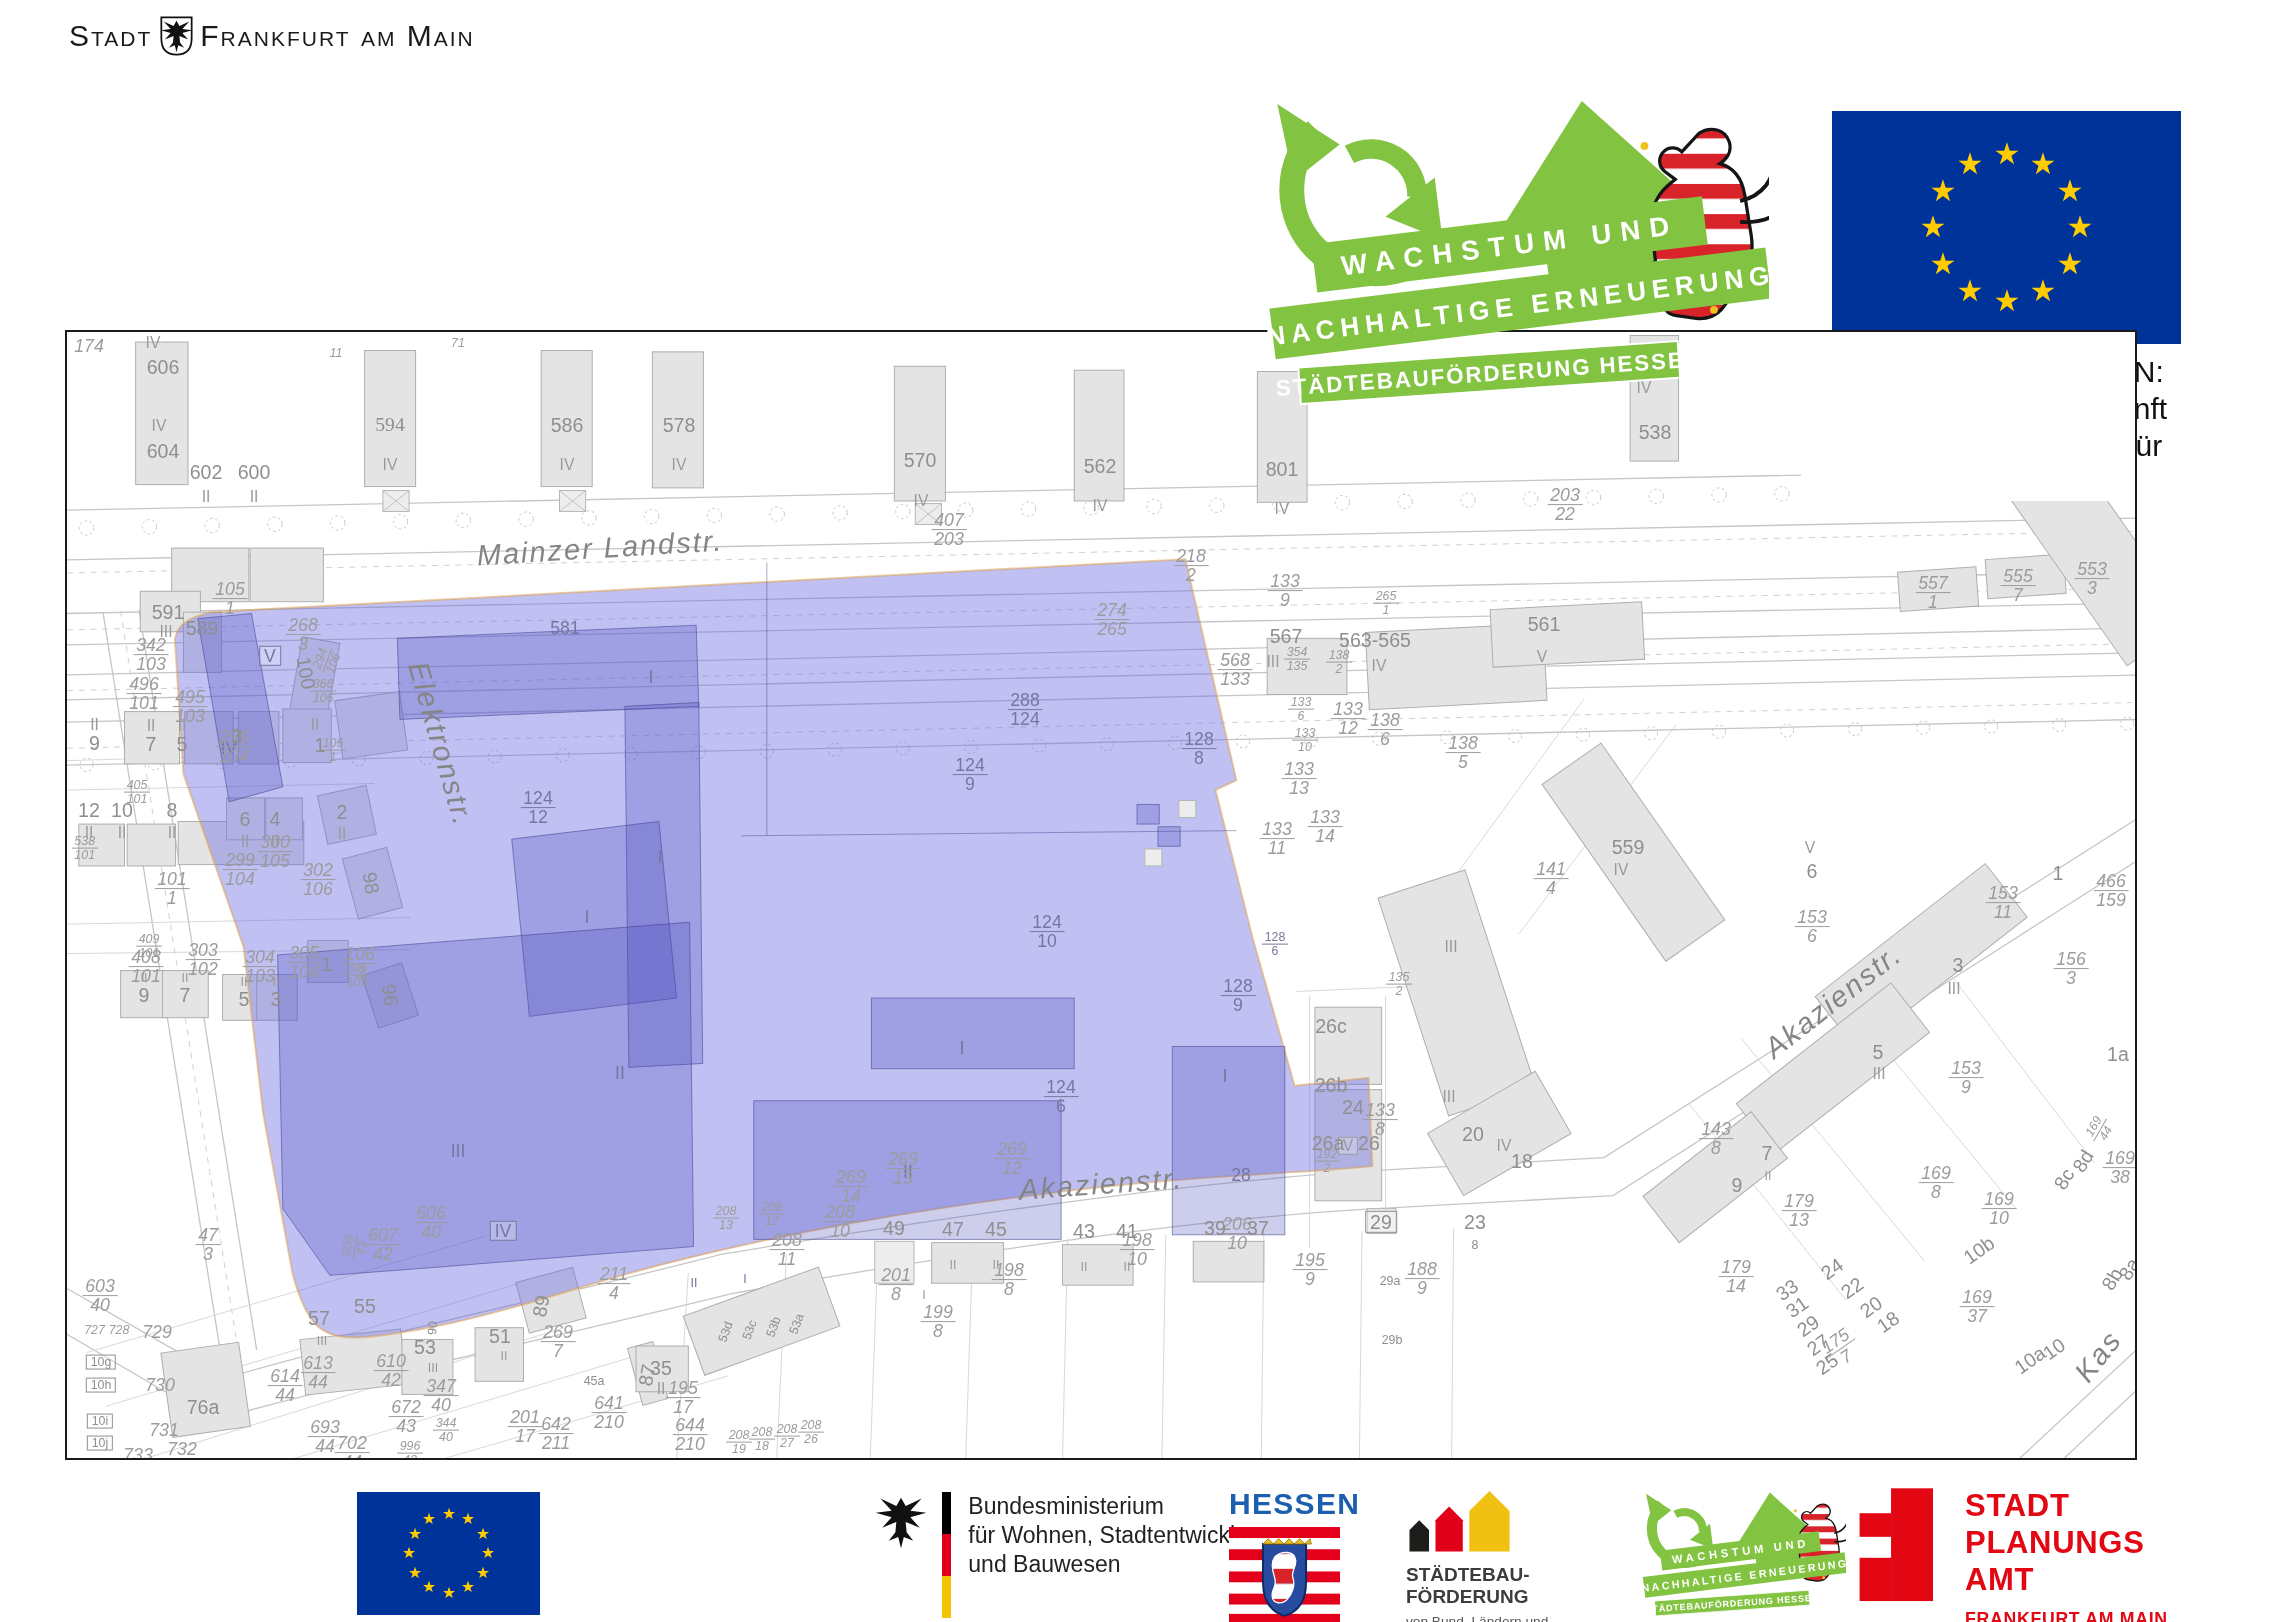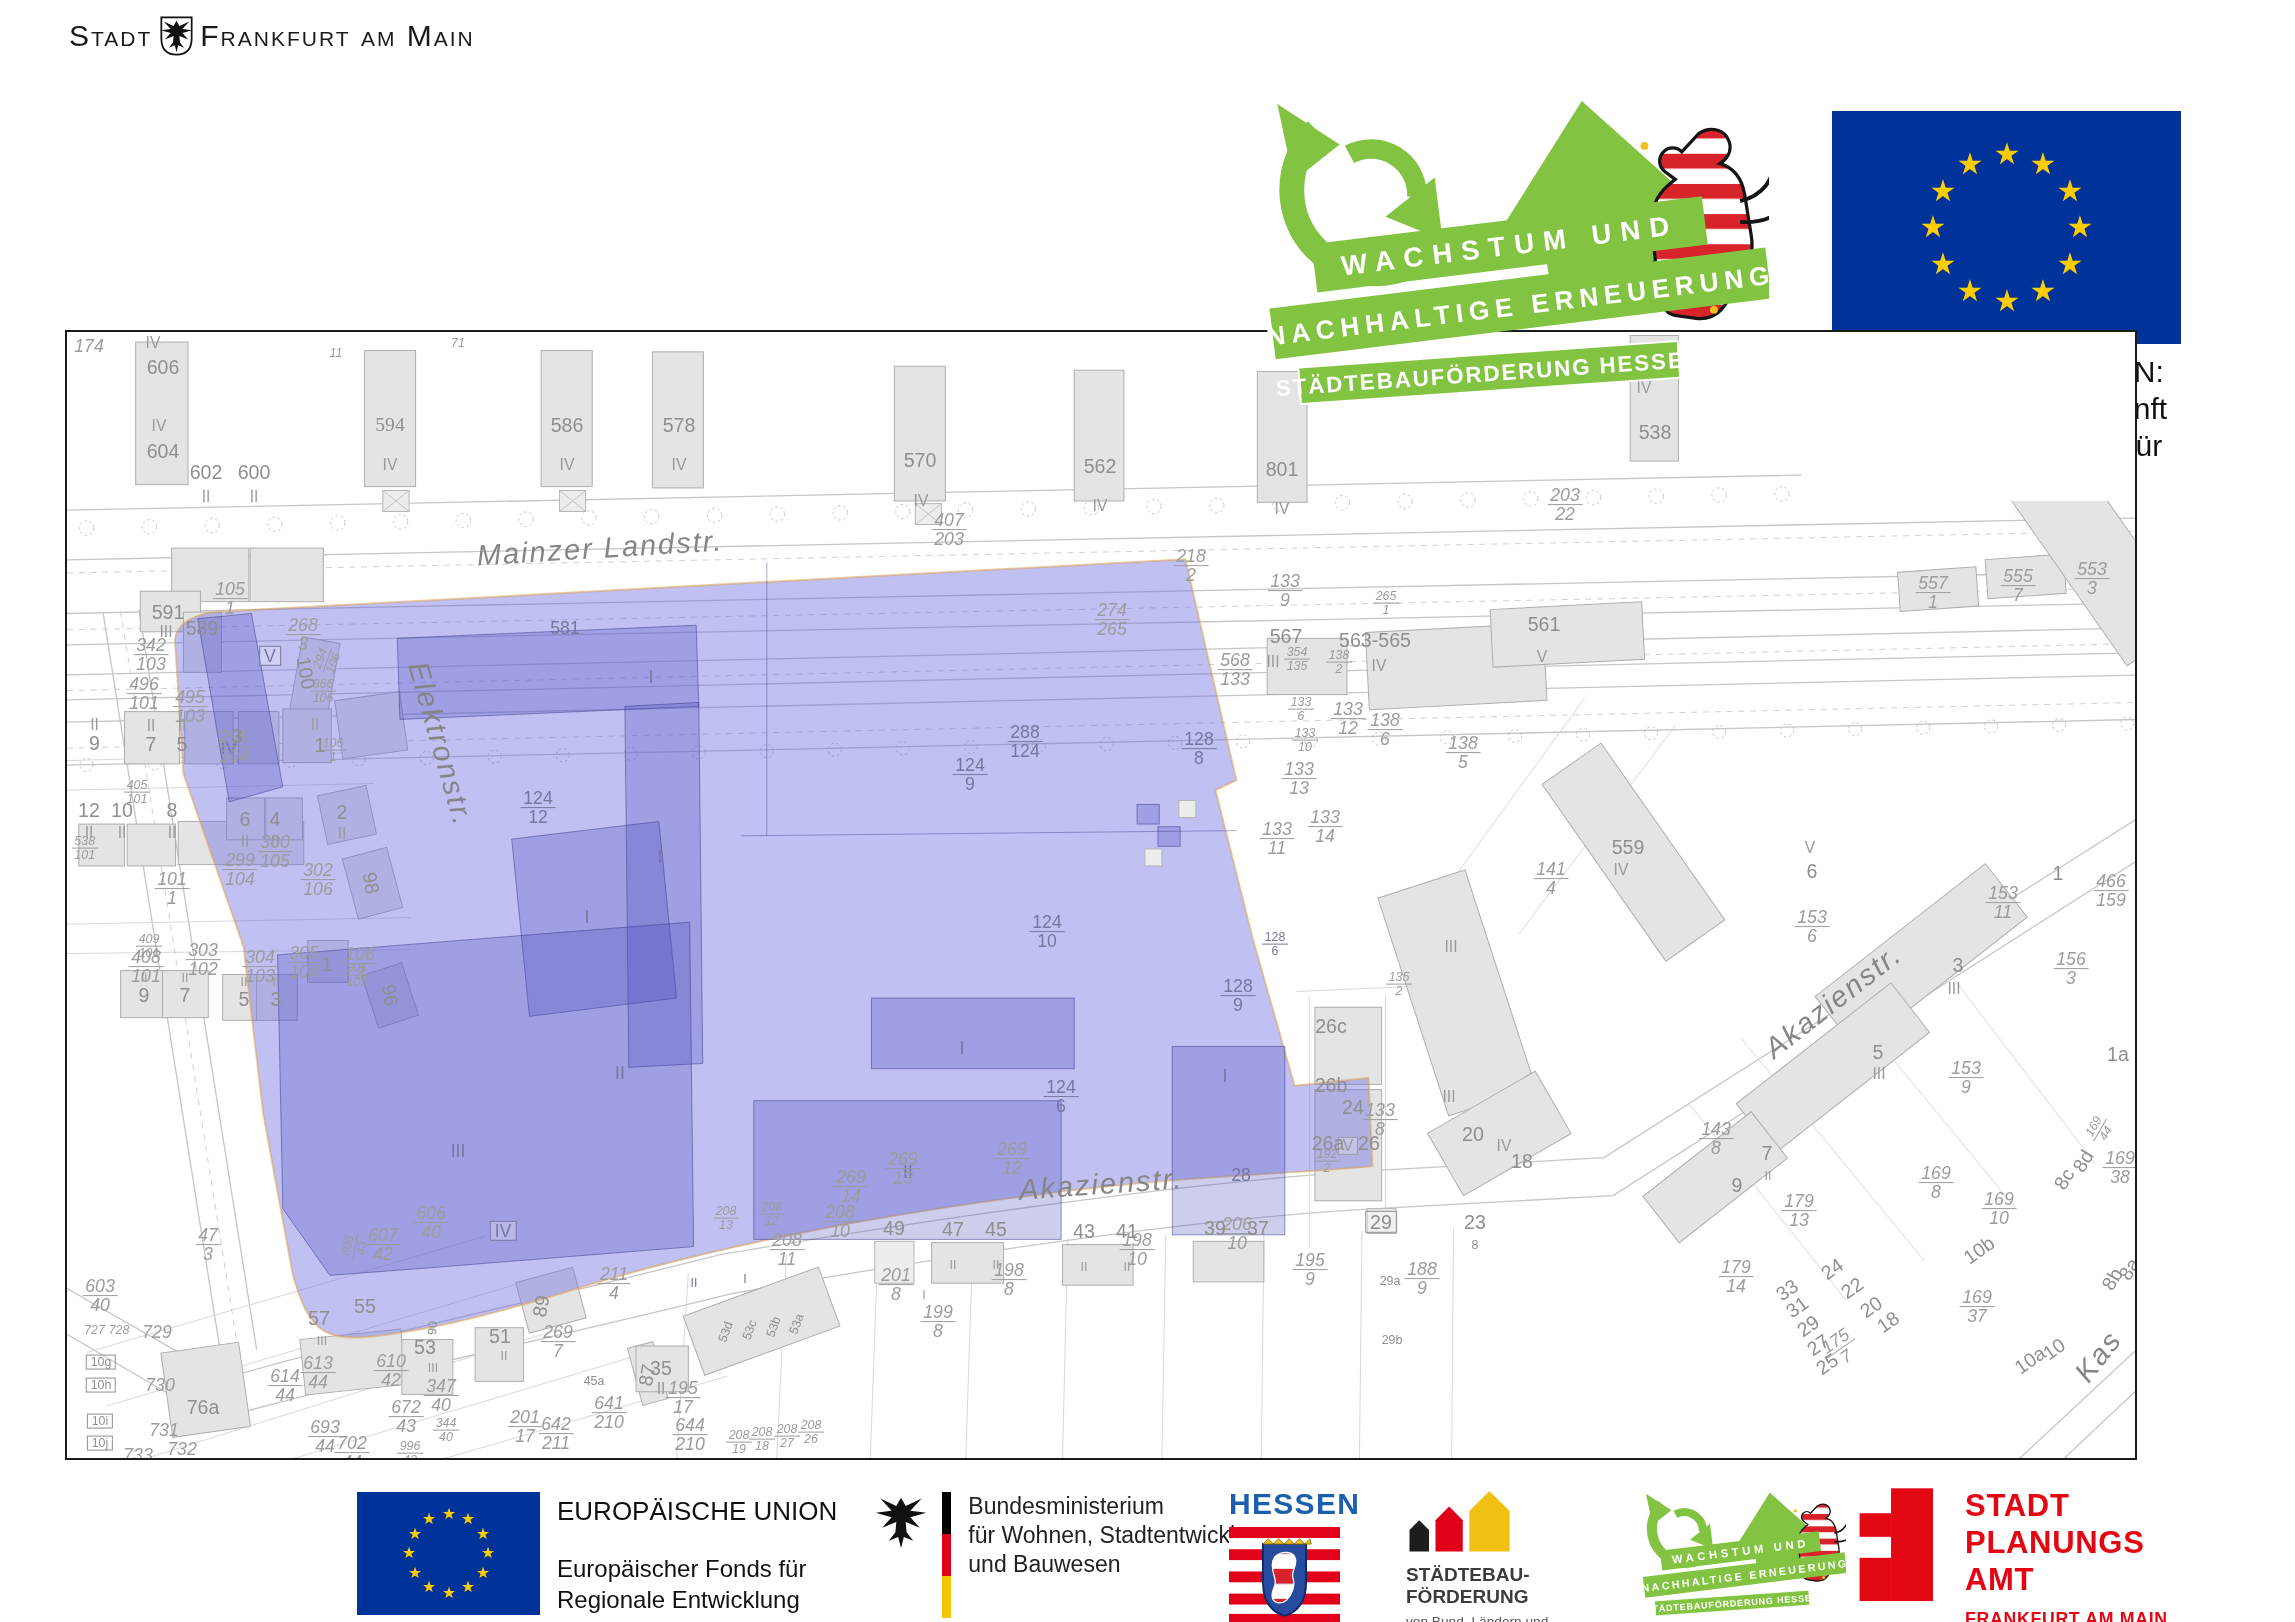--- a/index.html
+++ b/index.html
@@ -441,21 +441,21 @@
         </div>
         <div class="lbl pb" style="left: 498px; top: 296px; transform: translate(-50%, -50%) rotate(0deg);">581</div>
         <div class="lbl pb" style="left: 471px; top: 476px; transform: translate(-50%, -50%) rotate(0deg);">
           <span class="fr-top">124</span>
           <span class="fr-bot">12</span>
         </div>
         <div class="lbl pb" style="left: 903px; top: 443px; transform: translate(-50%, -50%) rotate(0deg);">
           <span class="fr-top">124</span>
           <span class="fr-bot">9</span>
         </div>
-        <div class="lbl pb" style="left: 958px; top: 378px; transform: translate(-50%, -50%) rotate(0deg); margin-top: 32px;">
+        <div class="lbl pb" style="left: 958px; top: 378px; transform: translate(-50%, -50%) rotate(0deg);">
           <span class="fr-top">288</span>
           <span class="fr-bot">124</span>
         </div>
         <div class="lbl pb" style="left: 980px; top: 600px; transform: translate(-50%, -50%) rotate(0deg);">
           <span class="fr-top">124</span>
           <span class="fr-bot">10</span>
         </div>
         <div class="lbl pb" style="left: 994px; top: 765px; transform: translate(-50%, -50%) rotate(0deg);">
           <span class="fr-top">124</span>
           <span class="fr-bot">6</span>
@@ -1010,27 +1010,20 @@
         <span class="star" style="left: 131px; top: 61px;">★</span>
         <span class="star" style="left: 126px; top: 81px;">★</span>
         <span class="star" style="left: 111px; top: 95px;">★</span>
         <span class="star" style="left: 92px; top: 101px;">★</span>
         <span class="star" style="left: 72px; top: 95px;">★</span>
         <span class="star" style="left: 58px; top: 81px;">★</span>
         <span class="star" style="left: 52px; top: 61px;">★</span>
         <span class="star" style="left: 58px; top: 42px;">★</span>
         <span class="star" style="left: 72px; top: 27.5px;">★</span>
       </div>
-    <div id="f-eu-text">
-      <div class="t1">EUROPÄISCHE UNION</div>
-      <div class="t2">
-        <div>Europäischer Fonds für</div>
-        <div>Regionale Entwicklung</div>
-      </div>
-    </div>
 
     <div id="f-bund">
       <svg width="60" height="60" viewBox="0 0 60 64">
           <use href="#eagle"></use>
         </svg>
       <div class="bar">
         <i style="background:#000"></i>
           <i style="background:#e1001a"></i>
           <i style="background:#f5c400"></i>
       </div>

